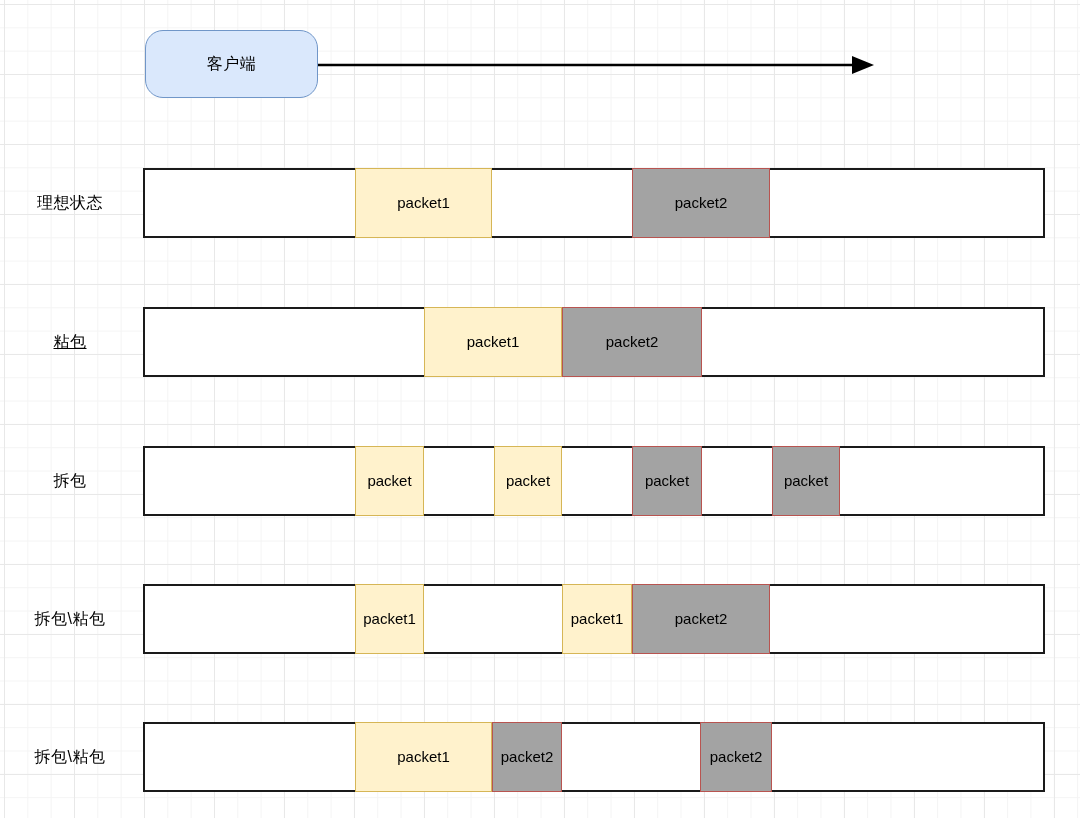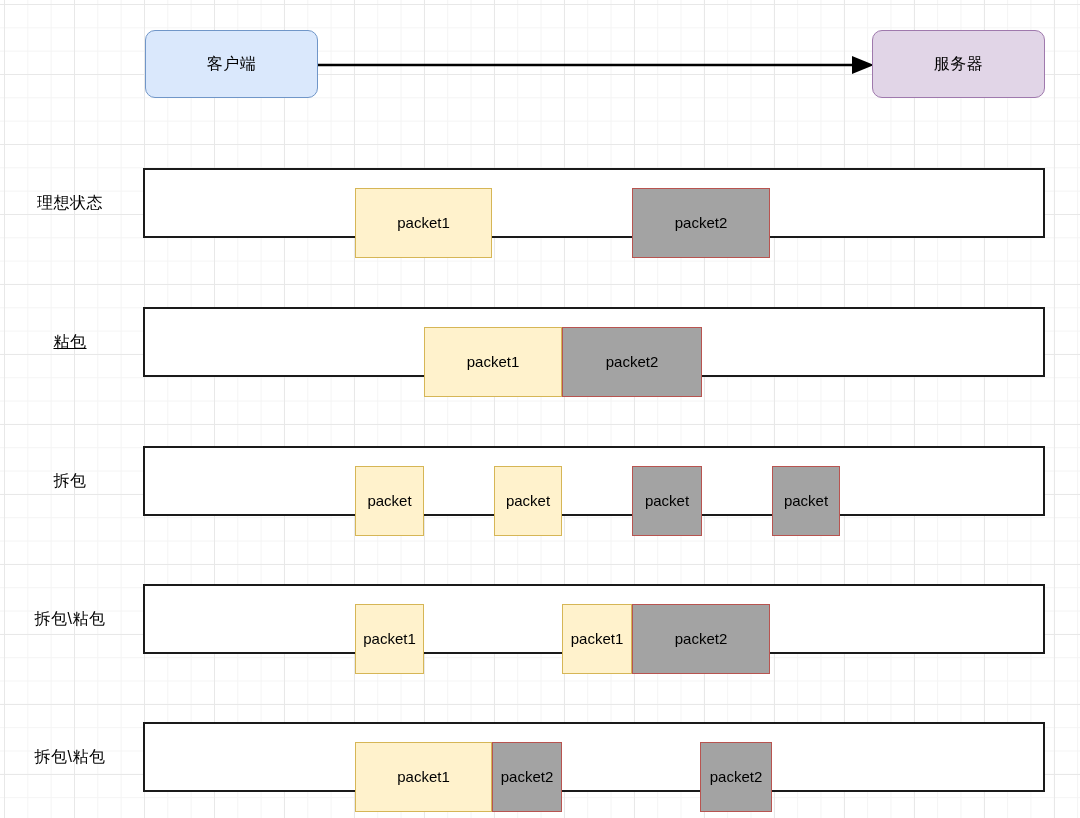--- a/index.html
+++ b/index.html
@@ -21,21 +21,21 @@
     background-size: 70px 70px, 70px 70px, 23.33px 23.33px, 23.33px 23.33px;
     background-position: 4px 0px, 0px 4px, 4px 0px, 0px 4px;
   }
 
   
   .node {
     position: absolute;
     display: flex;
     align-items: center;
     justify-content: center;
-    border-radius: 10px;
+    border-radius: 18px;
     font-size: 16px;
     color: #000000;
     letter-spacing: 0.5px;
   }
   #client-node {
     left: 145px; top: 30px; width: 173px; height: 68px;
     background: #dae8fc;
     border: 1.6px solid #7096c8;
   }
   #server-node {
@@ -73,21 +73,20 @@
     position: absolute;
     top: -2.4px;
     height: 70px;
     display: flex;
     align-items: center;
     justify-content: center;
     font-size: 15px;
     color: #000000;
     white-space: nowrap;
     overflow: hidden;
-    margin-top: 20px;
   }
   .seg.yellow {
     background: #fff2cc;
     border-left: 1.6px solid #d6b656;
     border-right: 1.6px solid #d6b656;
     border-top: 1.6px solid #d6b656;
     border-bottom: 1.6px solid #d6b656;
   }
   .seg.red {
     background: #a3a3a3;
@@ -104,23 +103,20 @@
 
   <div class="node" id="client-node">
     <span>客户端</span>
   </div>
 
   <svg id="flow-arrow" viewBox="0 0 556 42">
     <line x1="0" y1="21" x2="540" y2="21" stroke="#000000" stroke-width="2.6"></line>
     <polygon points="556,21 534,12 534,30" fill="#000000"></polygon>
   </svg>
 
-  <div class="node" id="server-node">
-    <span>服务器</span>
-  </div>
 
   <div id="rows-host">
       <div class="row-label" style="top: 193px;">理想状态</div>
       <div class="bar" style="top: 168px;">
         <div class="seg yellow" style="left: 210px; width: 137px;">
           <span>packet1</span>
         </div>
         <div class="seg red" style="left: 487px; width: 138px;">
           <span>packet2</span>
         </div>

